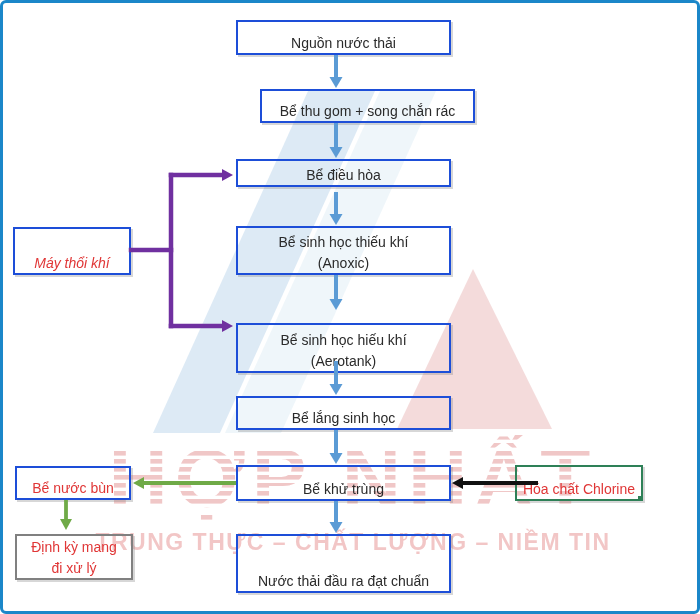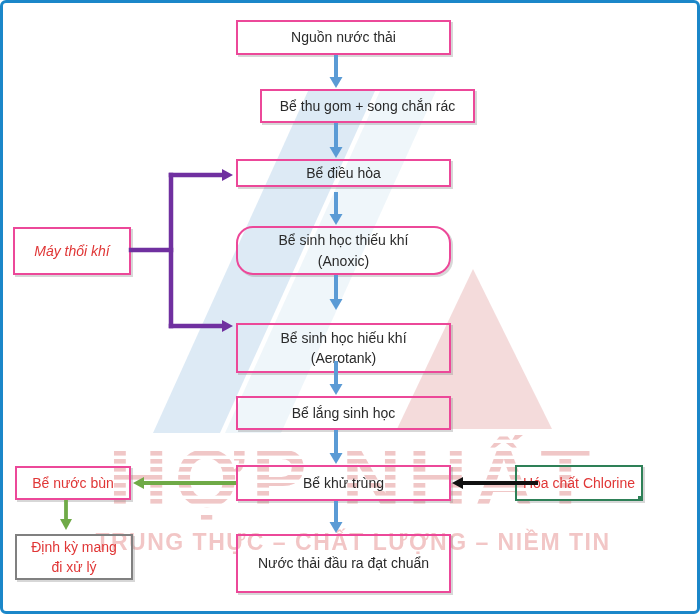--- a/index.html
+++ b/index.html
@@ -6,22 +6,22 @@
   .canvas{
     position:relative;width:700px;height:614px;box-sizing:border-box;
     background:#ffffff;border:3px solid #1b87c9;border-radius:6px;
     overflow:hidden;font-family:"Liberation Sans",sans-serif;
   }
   svg.layer{position:absolute;left:0;top:0;width:700px;height:614px;}
   .wm{z-index:0;}
   .arrows{z-index:2;pointer-events:none;}
   .fbox{
     position:absolute;box-sizing:border-box;z-index:1;
-    border:2px solid #ec4899;background:transparent;
-    display:flex;flex-direction:column;align-items:center;justify-content:center;
+    border:2px solid #1d4ed8;background:transparent;
+    display:flex;flex-direction:column;align-items:center;justify-content:flex-end;
     font-size:14px;color:#2a2a2a;text-align:center;line-height:1.45;
     box-shadow:2px 2px 0 rgba(140,140,140,0.35);
   }
   .fbox span{display:block;white-space:nowrap;}
   .main{left:233px;width:215px;}
   .red{color:#e03636;}
   .gray-border{border-color:#808080;}
   .green-border{border-color:#2e8057;}
   .handle{
     position:absolute;right:-2px;bottom:-2px;width:5px;height:5px;
@@ -48,21 +48,21 @@
 
   <div class="fbox main" style="top:17px;height:35px;">
     <span>Nguồn nước thải</span>
   </div>
   <div class="fbox main" style="top:86px;height:34px;margin-left:24px;">
     <span>Bể thu gom + song chắn rác</span>
   </div>
   <div class="fbox main" style="top:156px;height:28px;">
     <span>Bể điều hòa</span>
   </div>
-  <div class="fbox main" style="top:223px;height:49px;border-radius:17px;">
+  <div class="fbox main" style="top:223px;height:49px;">
     <span>Bể sinh học thiếu khí</span>
     <span>(Anoxic)</span>
   </div>
   <div class="fbox main" style="top:320px;height:50px;">
     <span>Bể sinh học hiếu khí</span>
     <span>(Aerotank)</span>
   </div>
   <div class="fbox main" style="top:393px;height:34px;">
     <span>Bể lắng sinh học</span>
   </div>

